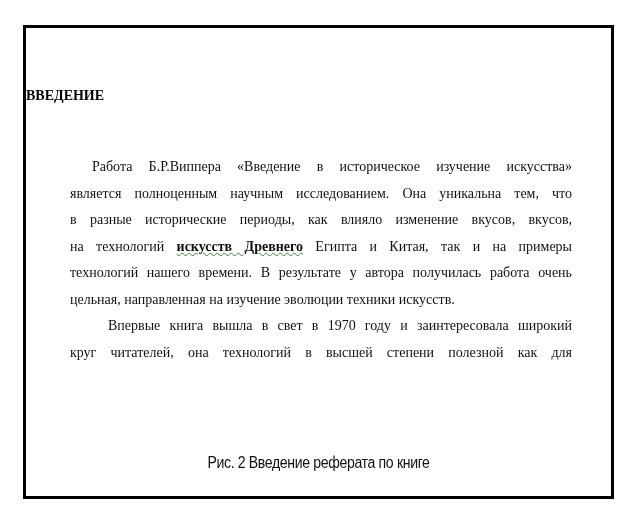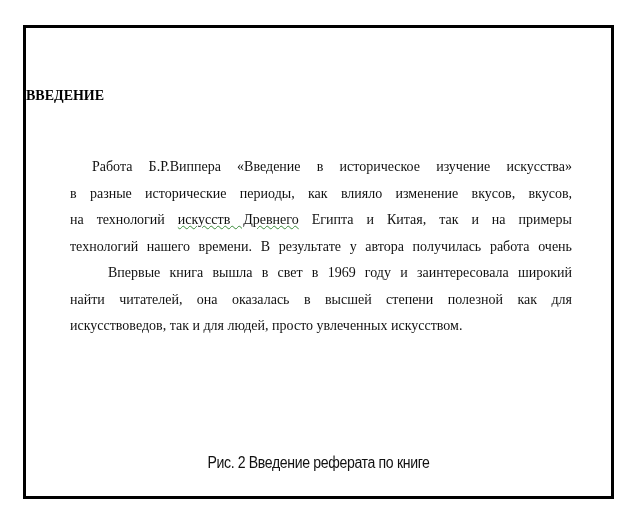--- a/index.html
+++ b/index.html
@@ -15,37 +15,38 @@
   }
   .body-text {
     position:absolute; left:44px; width:502px; top:94px;
     font-family:"Liberation Serif", serif; font-size:14px; color:#111;
     line-height:26.5px; text-align:justify;margin-top:32px;
   }
   .line { display:block; text-align:justify; text-align-last:justify; white-space:nowrap; height:26.5px; }
   .line.last { text-align-last:left; }
   .line.indent1 { padding-left:22px; }
   .line.indent2 { padding-left:38px; }
-  .wavy { text-decoration: underline wavy #3a8a3a; text-decoration-thickness:1px; }
+  .wavy { text-decoration: underline wavy #3a8a3a; text-decoration-thickness:1px;font-weight:bold; }
   .caption {
     position:absolute; left:0; right:0; top:426px;
     text-align:center; font-family:"Liberation Sans", sans-serif;
     font-size:16px; color:#111; letter-spacing:-0.4px; transform:scaleX(0.88);
   }
 </style>
 </head>
 <body>
 
 <div class="frame">
   <div class="title">ВВЕДЕНИЕ</div>
 
   <div class="body-text">
     <span class="line indent1">Работа Б.Р.Виппера «Введение в историческое изучение искусства»</span>
+    <span class="line">является полноценным научным исследованием. Она уникальна тем, что</span>
     <span class="line">в разные исторические периоды, как влияло изменение вкусов,  вкусов,</span>
     <span class="line"><span>на технологий </span><span class="wavy">искусств Древнего</span><span> Египта и Китая, так и на примеры</span></span>
     <span class="line">технологий нашего времени. В результате у автора получилась работа очень</span>
-    <span class="line indent2">Впервые книга вышла в свет в 1969 году и заинтересовала широкий</span>
-    <span class="line">найти читателей, она оказалась в высшей степени полезной как для</span>
-    <span class="line last">искусствоведов, так и для людей, просто увлеченных искусством.</span>
+    <span class="line last">цельная, направленная на изучение эволюции техники искусств.</span>
+    <span class="line indent2">Впервые книга вышла в свет в 1970 году и заинтересовала широкий</span>
+    <span class="line">круг читателей, она технологий в высшей степени полезной как для</span>
   </div>
 
   <div class="caption">Рис. 2 Введение реферата по книге</div>
 </div>
 
 </body></html>

